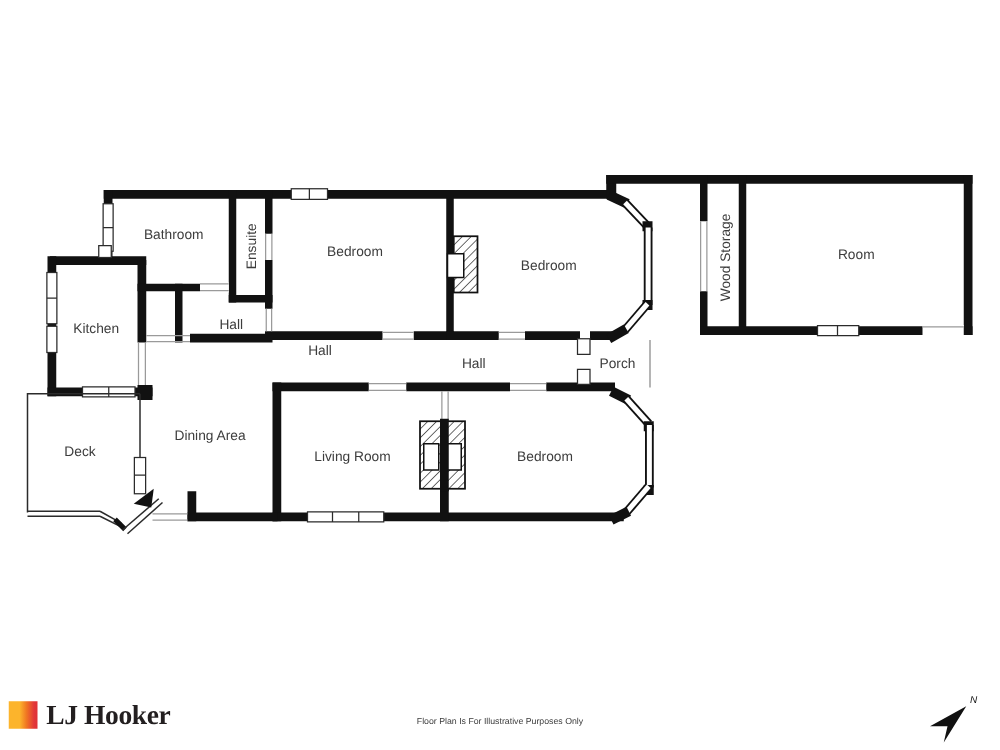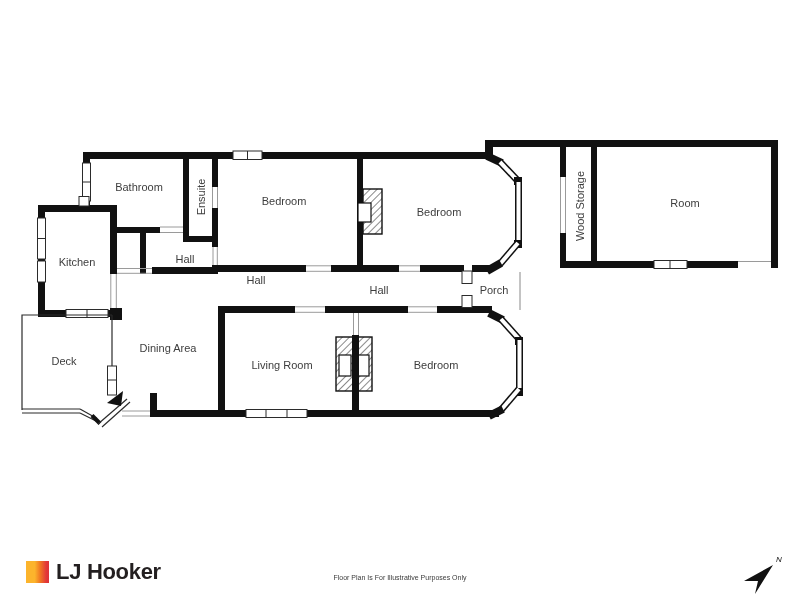--- a/index.html
+++ b/index.html
@@ -1,21 +1,21 @@
 <!DOCTYPE html>
 <html><head>
 <meta charset="utf-8">
 <style>
   html,body{margin:0;padding:0;background:#fff;}
   #page{position:relative;width:800px;height:600px;background:#ffffff;overflow:hidden;
         font-family:"Liberation Sans", sans-serif;}
   #plan-svg{position:absolute;left:0;top:0;}
   .room-label{font-family:"Liberation Sans", sans-serif;font-size:11px;fill:#3d3d3d;}
   .footer{position:absolute;left:0;top:550px;width:800px;height:50px;}
-  .logo{position:absolute;left:26px;top:11px;display:flex;}
+  .logo{position:absolute;left:7px;top:11px;display:flex;font-family:Liberation Serif, serif;}
   .logo-mark{display:inline-block;width:23px;height:22px;margin-right:7px;
              background:linear-gradient(90deg,#FCB42C 0%,#FCB42C 38%,#F07622 62%,#E23739 88%,#DE3136 100%);}
   .logo-text{font-size:22px;font-weight:600;color:#231F20;letter-spacing:-0.3px;line-height:22px;}
   .disclaimer{position:absolute;left:0;top:24px;width:800px;text-align:center;
               font-size:7px;color:#3b3b3b;}
 </style>
 </head>
 <body>
 
 <div id="page">

